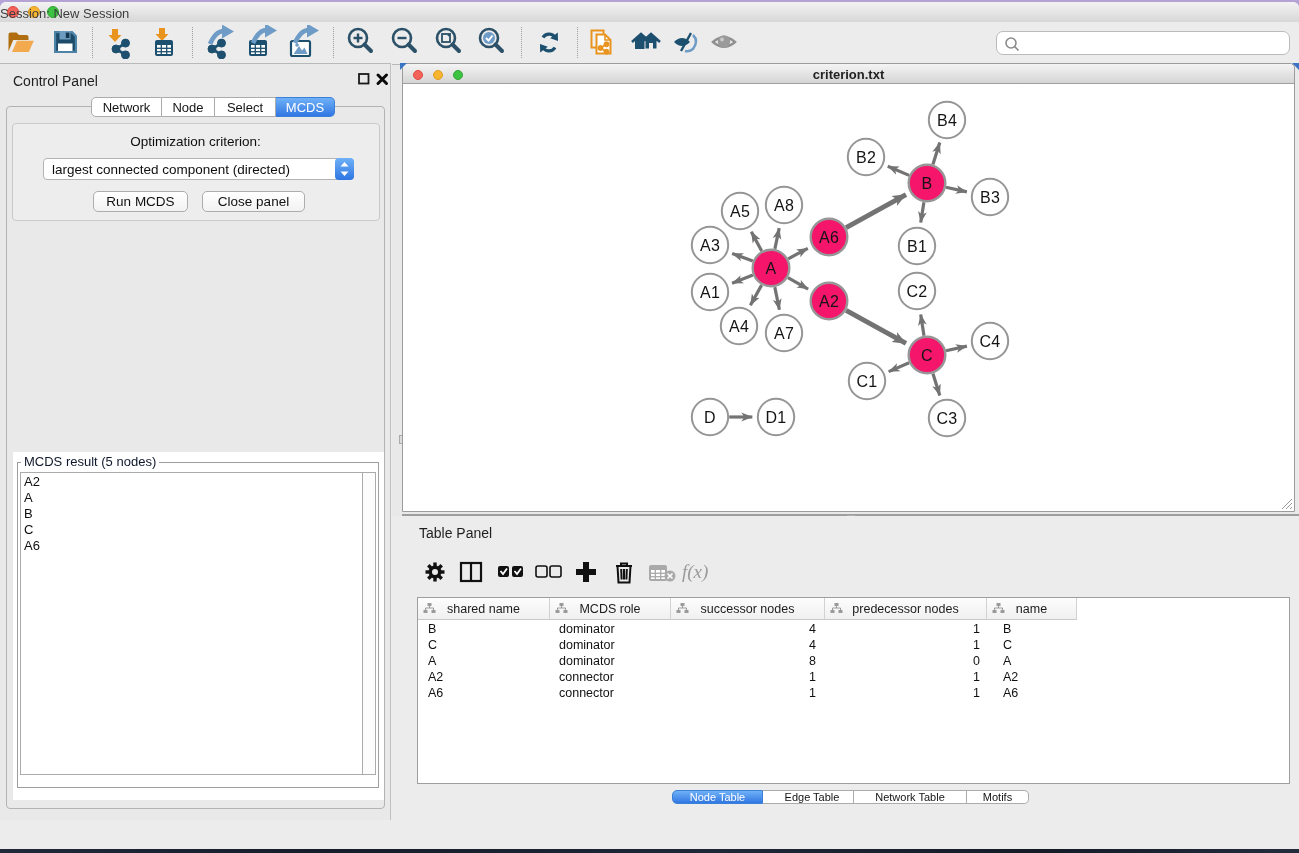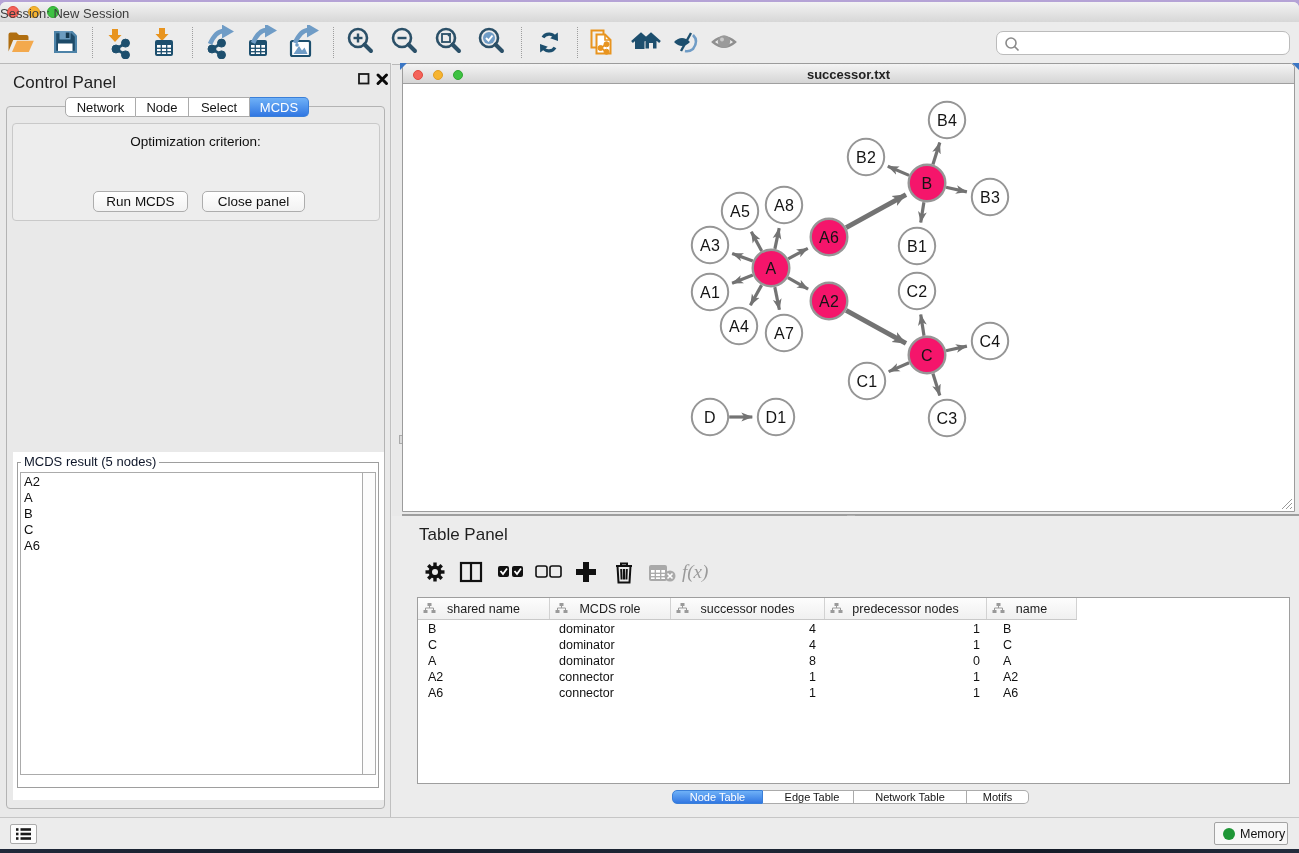--- a/index.html
+++ b/index.html
@@ -9,21 +9,21 @@
   #deskTop { left:0; top:0; width:1299px; height:10px; background:#b5a3d6; }
   #win { left:0; top:2px; width:1299px; height:847px; background:#ececec; border-radius:6px 6px 0 0; }
   #titlebar { left:0; top:0; width:1299px; height:21px; background:linear-gradient(#f3f3f3,#d7d7d7); border-bottom:1px solid #a9a9a9; border-radius:6px 6px 0 0; }
   .light { width:12px; height:12px; border-radius:50%; top:4px; }
   #title { width:100%; text-align:left; top:4px; font-size:13px; color:#3d3d3d; }
   #toolbar { left:0; top:20px; width:1299px; height:42px; background:#ececec; }
   .tsep { top:5px; width:0; height:31px; border-left:1px dotted #9e9e9e; }
   #searchbox { left:996px; top:9px; width:294px; height:24px; background:#fff; border:1px solid #bbb; border-radius:7px; }
   
   #cpanel { left:0; top:61px; width:391px; height:757px; background:#e9e9e9; border-right:1px solid #c0c0c0; border-top:1px solid #b9b9b9;}
-  .ptitle { font-size:17px; color:#1f1f1f;text-align:center; }
+  .ptitle { font-size:14px; color:#1f1f1f;text-align:center; }
   .tabpane { border:1px solid #b3b3b3; border-radius:4px; background:#e9e9e9; }
   .seg { display:flex; height:20px; font-size:13px; }
   .seg > div { background:#fff; border:1px solid #ababab; border-left:none; display:flex; align-items:center; justify-content:center; color:#141414; }
   .seg > div:first-child { border-left:1px solid #ababab; border-radius:5px 0 0 5px; }
   .seg > div:last-child { border-radius:0 5px 5px 0; }
   .seg > div.sel { background:linear-gradient(#6fb1f7,#3177e2); color:#fff; border-color:#3a7fd8; }
   .innerpanel { border:1px solid #c9c9c9; border-radius:4px; background:#ededed; }
   .btn { background:linear-gradient(#ffffff,#f2f2f2); border:1px solid #adadad; border-radius:5px; font-size:13.5px; color:#111; display:flex; align-items:center; justify-content:center; }
   
   #netframe { left:402px; top:61px; width:893px; height:449px; background:#fff; border:1px solid #9c9c9c; border-radius:5px 5px 0 0; }
@@ -179,45 +179,53 @@
         </svg>
       </div>
     </div>
   <div id="cpanel" class="abs">
 <div class="ptitle abs" style="left:13px; top:9px;">Control Panel</div>
 <svg class="abs" style="left:357px; top:8px;" width="34" height="14" viewBox="0 0 34 14">
  <rect x="2" y="2" width="9.5" height="9.5" fill="none" stroke="#1a1a1a" stroke-width="1.8"></rect>
  <path d="M21,3 L29.5,11.5 M29.5,3 L21,11.5" stroke="#0a0a0a" stroke-width="3" stroke-linecap="round"></path>
 </svg>
 <div class="tabpane abs" style="left:6px; top:42px; width:379px; height:703px;"></div>
-<div class="seg abs" style="left:65px; top:33px;text-align:center;">
+<div class="seg abs" style="left:91px; top:33px;text-align:center;">
   <div style="width:71px;">Network</div>
   <div style="width:53px;">Node</div>
   <div style="width:61px;">Select</div>
   <div class="sel" style="width:59px;">MCDS</div>
 </div>
 <div class="innerpanel abs" style="left:12px; top:59px; width:368px; height:98px;"></div>
 <div class="abs" style="left:0; top:70px; width:391px; text-align:center; font-size:13.5px; color:#0e0e0e;">Optimization criterion:</div>
+<div class="abs" style="left:43px; top:94px; width:311px; height:22px; background:#fff; border:1px solid #b4b4b4; border-radius:4px;">
+  <div class="abs" style="left:8px; top:3px; font-size:13.5px; color:#0e0e0e;">largest connected component (directed)</div>
+  <div class="abs" style="right:-1px; top:-1px; width:19px; height:22px; border-radius:4px; background:linear-gradient(#6fb1f7,#2e76e2);">
+    <svg width="19" height="22" viewBox="0 0 19 22">
+            <path d="M5.5,8.5 L9.5,4 L13.5,8.5 z M5.5,13.5 L9.5,18 L13.5,13.5 z" fill="#fff"></path>
+          </svg>
+  </div>
+</div>
 <div class="btn abs" style="left:93px; top:127px; width:95px; height:21px;">Run MCDS</div>
 <div class="btn abs" style="left:202px; top:127px; width:103px; height:21px;">Close panel</div>
 <div class="abs" style="left:13px; top:388px; width:371px; height:348px; background:#fff;">
   <div class="abs" style="left:4px; top:10px; width:362px; height:326px; border:1px solid #9e9e9e;"></div>
   <div class="abs" style="left:8px; top:2px; background:#fff; padding:0 3px; font-size:13px; color:#0f172a;">MCDS result (5 nodes)</div>
   <div class="abs" style="left:7px; top:20px; width:356px; height:303px; border:1px solid #ababab; background:#fff; font-size:13px; color:#0e0e0e; line-height:16px; padding:1px 0 0 3px;">A2<br>A<br>B<br>C<br>A6</div>
   <div class="abs" style="left:349px; top:20px; width:14px; height:303px; border:1px solid #ababab; border-left:1px solid #ababab; background:#fcfcfc;"></div>
 </div>
 </div>
   <div class="abs" style="left:392px; top:62px; width:907px; height:452px; background:#e9e9e9; border-top:1px solid #b9b9b9;"></div>
   <div class="abs" style="left:399px; top:433px; width:5px; height:9px; background:#dadada; border:1px solid #aaa;"></div>
   <div id="netframe" class="abs">
     <div id="nettitle" class="abs">
       <div class="abs" style="left:9.5px; top:5.5px; width:10px; height:10px; border-radius:50%; background:#f4635a; border:0.5px solid #e0493e;"></div>
       <div class="abs" style="left:29.5px; top:5.5px; width:10px; height:10px; border-radius:50%; background:#f6b42f; border:0.5px solid #e09e23;"></div>
       <div class="abs" style="left:49.5px; top:5.5px; width:10px; height:10px; border-radius:50%; background:#3ec242; border:0.5px solid #31a633;"></div>
-      <div class="abs" style="width:100%; text-align:center; top:3px; font-size:13px; font-weight:bold; color:#222;">successor.txt</div>
+      <div class="abs" style="width:100%; text-align:center; top:3px; font-size:13px; font-weight:bold; color:#222;">criterion.txt</div>
     </div>
     <svg class="abs" style="left:0px; top:21px;" width="891" height="424" viewBox="0 0 891 424">
       <defs>
         <marker id="arr1" markerUnits="userSpaceOnUse" markerWidth="13" markerHeight="10" refX="11" refY="5" orient="auto">
           <path d="M0,0.6 L11.5,5 L0,9.4 L3,5 z" fill="#737373"></path>
         </marker>
         <marker id="arr2" markerUnits="userSpaceOnUse" markerWidth="16" markerHeight="13" refX="13.5" refY="6.5" orient="auto">
           <path d="M0,0.8 L14,6.5 L0,12.2 L3.6,6.5 z" fill="#737373"></path>
         </marker>
       </defs>
@@ -436,31 +444,13 @@
         <div class="cell" style="left:482px; top:88px; width:80px; text-align:right;">1</div>
         <div class="cell" style="left:585px; top:88px;">A6</div>
 </div>
 <div class="seg abs" style="left:270px; top:274px; height:14px; font-size:11px;">
   <div class="sel" style="width:91px;">Node Table</div>
   <div style="width:91px;padding-left:8px;">Edge Table</div>
   <div style="width:113px;">Network Table</div>
   <div style="width:62px;">Motifs</div>
 </div>
 </div>
-  <div id="statusbar" class="abs">
-<div class="abs" style="left:9.5px; top:6px; width:27px; height:20px; background:#fdfdfd; border:1px solid #ababab; border-radius:2px;">
- <svg width="25" height="18" viewBox="0 0 25 18">
-          <g stroke="#1a1a1a" stroke-width="2.6">
-  <line x1="5" y1="4.5" x2="7.5" y2="4.5"></line>
-            <line x1="9.5" y1="4.5" x2="20" y2="4.5"></line>
-  <line x1="5" y1="9" x2="7.5" y2="9"></line>
-            <line x1="9.5" y1="9" x2="20" y2="9"></line>
-  <line x1="5" y1="13.5" x2="7.5" y2="13.5"></line>
-            <line x1="9.5" y1="13.5" x2="20" y2="13.5"></line>
- </g>
-        </svg>
-</div>
-<div class="abs" style="left:1214px; top:4px; width:74px; height:23px; background:#f7f7f7; border:1px solid #a3a3a3; border-radius:2px;">
- <div class="abs" style="left:8px; top:5px; width:12px; height:12px; border-radius:50%; background:#1e9636;"></div>
- <div class="abs" style="left:25px; top:4px; font-size:12.5px; color:#111;">Memory</div>
-</div>
-</div>
 </div>
 
 </body></html>

